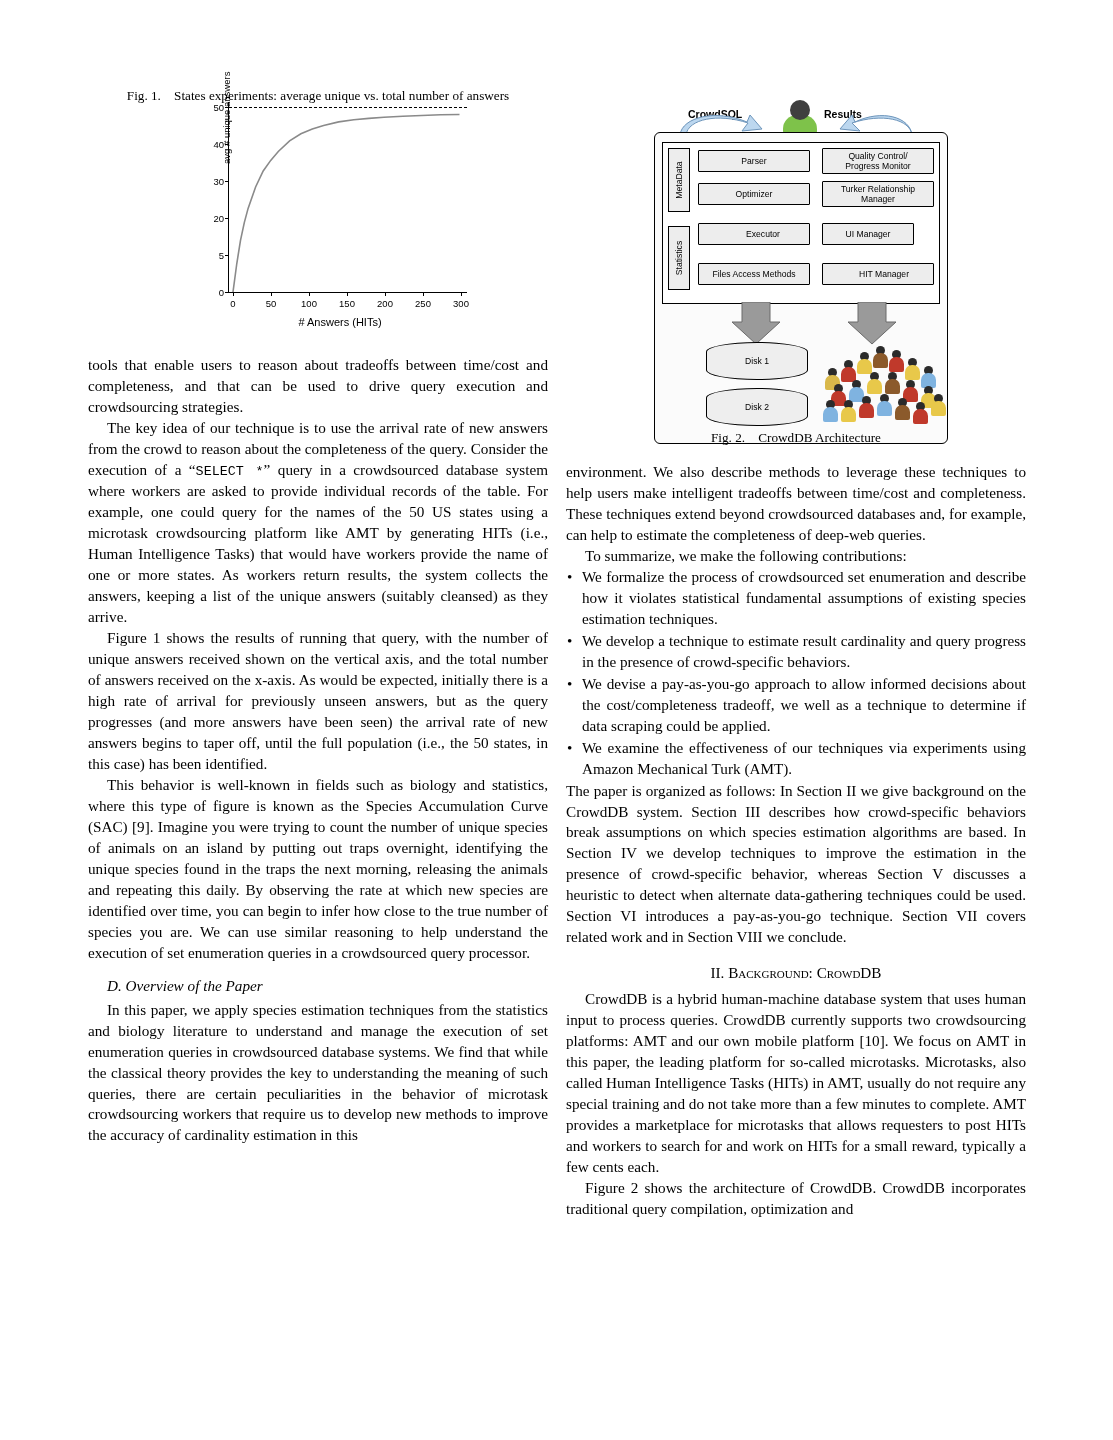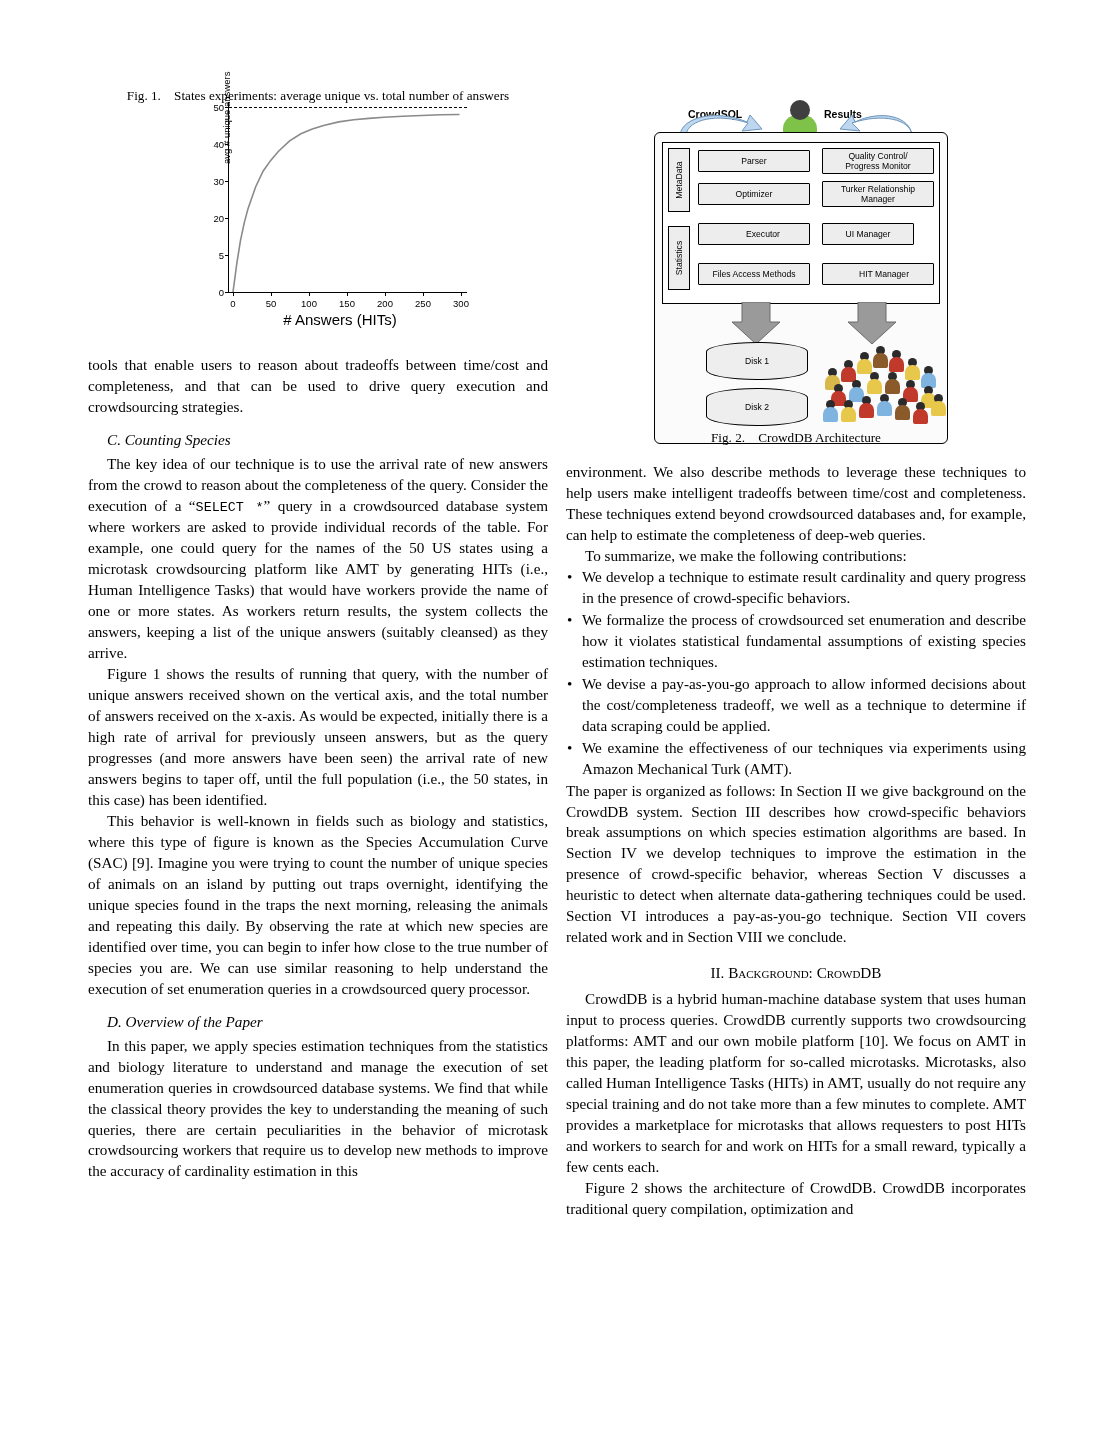--- a/index.html
+++ b/index.html
@@ -109,21 +109,21 @@
     transform-origin: left top;
     font-size: 9.5px;
     white-space: nowrap;
     font-family: "Liberation Sans", sans-serif;
   }
   .xlab {
     position: absolute;
     left: 0; right: 16px;
     bottom: -36px;
     text-align: center;
-    font-size: 15px;
+    font-size: 11px;
     font-family: "Liberation Sans", sans-serif;
   }
   .ytick {
     position: absolute;
     right: 100%;
     margin-right: 5px;
     font-size: 9.5px;
     font-family: "Liberation Sans", sans-serif;
     transform: translateY(-50%);
     white-space: nowrap;
@@ -317,21 +317,20 @@
         <span class="lbl">Fig. 1.</span>
         &nbsp;&nbsp;
         <span>States experiments: average unique vs. total number of answers</span>
       </div>
     </div>
 
     <div style="height:12px"></div>
 
     <p class="body noind">tools that enable users to reason about tradeoffs between time/cost and completeness, and that can be used to drive query execution and crowdsourcing strategies.</p>
 
-    <div class="sec-head">C.  Counting Species</div>
 
     <p class="body"><span>The key idea of our technique is to use the arrival rate of new answers from the crowd to reason about the completeness of the query. Consider the execution of a “</span><span class="mono">SELECT *</span><span>” query in a crowdsourced database system where workers are asked to provide individual records of the table. For example, one could query for the names of the 50 US states using a microtask crowdsourcing platform like AMT by generating HITs (i.e., Human Intelligence Tasks) that would have workers provide the name of one or more states. As workers return results, the system collects the answers, keeping a list of the unique answers (suitably cleansed) as they arrive.</span></p>
 
     <p class="body">Figure 1 shows the results of running that query, with the number of unique answers received shown on the vertical axis, and the total number of answers received on the x-axis. As would be expected, initially there is a high rate of arrival for previously unseen answers, but as the query progresses (and more answers have been seen) the arrival rate of new answers begins to taper off, until the full population (i.e., the 50 states, in this case) has been identified.</p>
 
     <p class="body"><span>This behavior is well-known in fields such as biology and statistics, where this type of figure is known as the </span><span class="ital">Species Accumulation Curve</span><span> (SAC) [9]. Imagine you were trying to count the number of unique species of animals on an island by putting out traps overnight, identifying the unique species found in the traps the next morning, releasing the animals and repeating this daily. By observing the rate at which new species are identified over time, you can begin to infer how close to the true number of species you are. We can use similar reasoning to help understand the execution of set enumeration queries in a crowdsourced query processor.</span></p>
 
     <div class="sec-head">D.  Overview of the Paper</div>
 
     <p class="body">In this paper, we apply species estimation techniques from the statistics and biology literature to understand and manage the execution of set enumeration queries in crowdsourced database systems. We find that while the classical theory provides the key to understanding the meaning of such queries, there are certain peculiarities in the behavior of microtask crowdsourcing workers that require us to develop new methods to improve the accuracy of cardinality estimation in this</p>
@@ -473,22 +472,22 @@
         <span>CrowdDB Architecture</span>
       </div>
     </div>
 
     <div style="height:22px"></div>
 
     <p class="body noind">environment. We also describe methods to leverage these techniques to help users make intelligent tradeoffs between time/cost and completeness. These techniques extend beyond crowdsourced databases and, for example, can help to estimate the completeness of deep-web queries.</p>
     <p class="body">To summarize, we make the following contributions:</p>
 
     <ul class="contrib">
+      <li>We formalize the process of crowdsourced set enumeration and describe how it violates statistical fundamental assumptions of existing species estimation techniques.</li>
       <li>We develop a technique to estimate result cardinality and query progress in the presence of crowd-specific behaviors.</li>
-      <li>We formalize the process of crowdsourced set enumeration and describe how it violates statistical fundamental assumptions of existing species estimation techniques.</li>
       <li>We devise a pay-as-you-go approach to allow informed decisions about the cost/completeness tradeoff, we well as a technique to determine if data scraping could be applied.</li>
       <li>We examine the effectiveness of our techniques via experiments using Amazon Mechanical Turk (AMT).</li>
     </ul>
 
     <p class="body noind">The paper is organized as follows: In Section II we give background on the CrowdDB system. Section III describes how crowd-specific behaviors break assumptions on which species estimation algorithms are based. In Section IV we develop techniques to improve the estimation in the presence of crowd-specific behavior, whereas Section V discusses a heuristic to detect when alternate data-gathering techniques could be used. Section VI introduces a pay-as-you-go technique. Section VII covers related work and in Section VIII we conclude.</p>
 
     <div class="sec-head-center">II.  Background: CrowdDB</div>
 
     <p class="body">CrowdDB is a hybrid human-machine database system that uses human input to process queries. CrowdDB currently supports two crowdsourcing platforms: AMT and our own mobile platform [10]. We focus on AMT in this paper, the leading platform for so-called microtasks. Microtasks, also called Human Intelligence Tasks (HITs) in AMT, usually do not require any special training and do not take more than a few minutes to complete. AMT provides a marketplace for microtasks that allows requesters to post HITs and workers to search for and work on HITs for a small reward, typically a few cents each.</p>
     <p class="body">Figure 2 shows the architecture of CrowdDB. CrowdDB incorporates traditional query compilation, optimization and</p>

